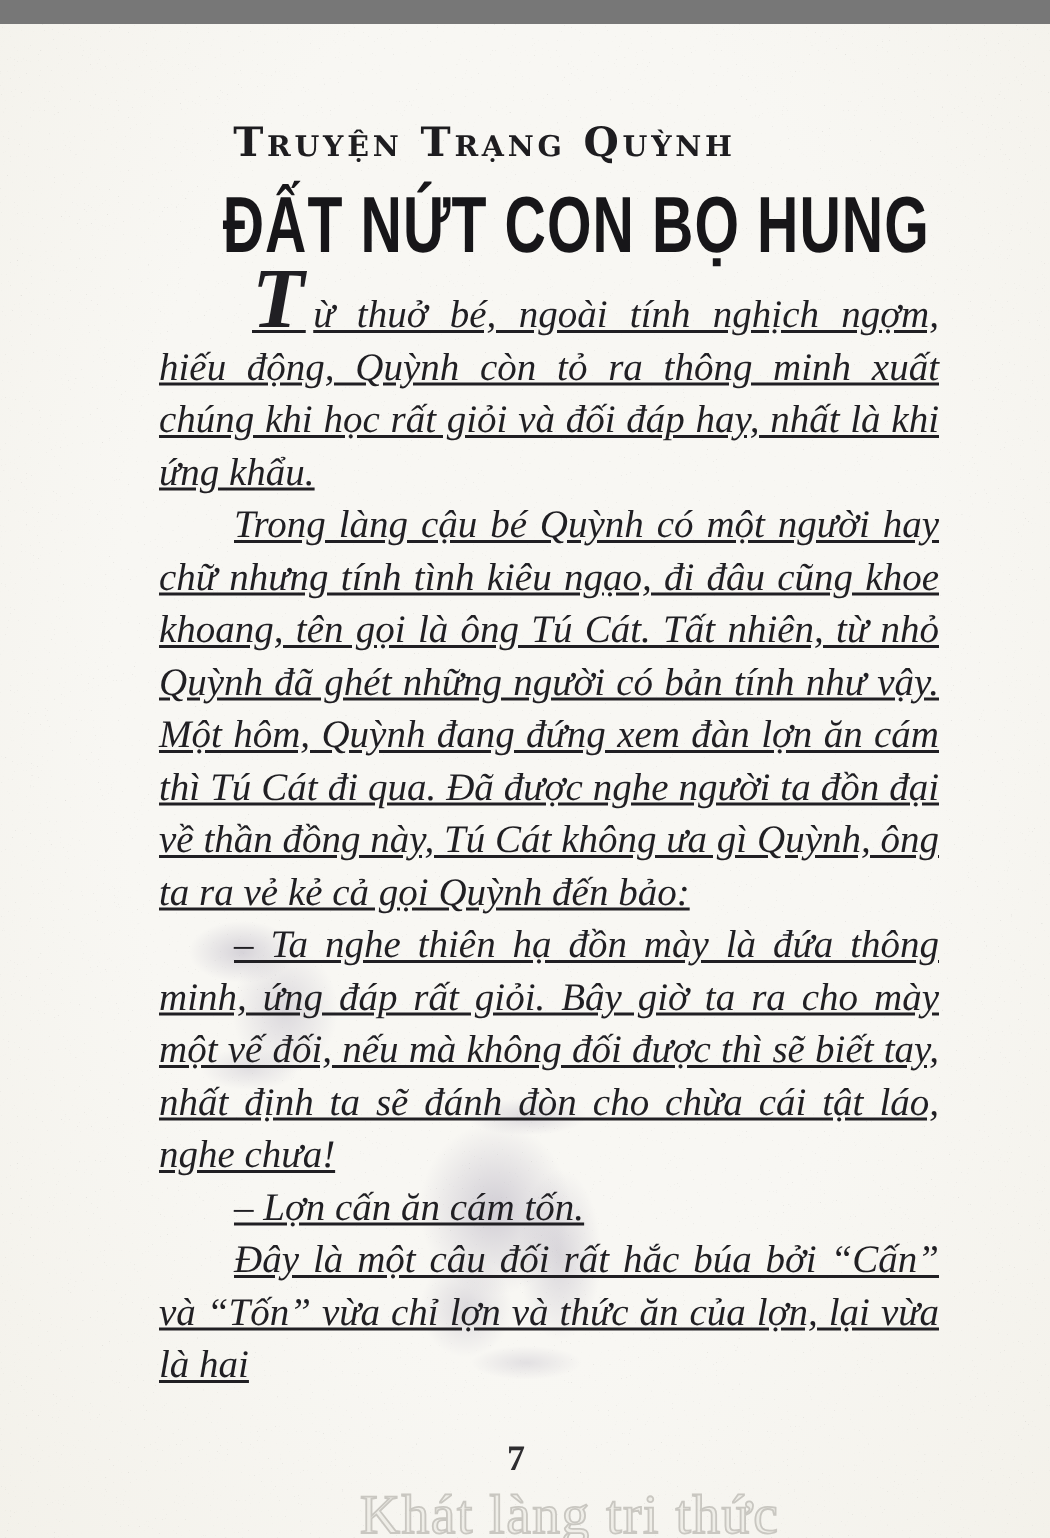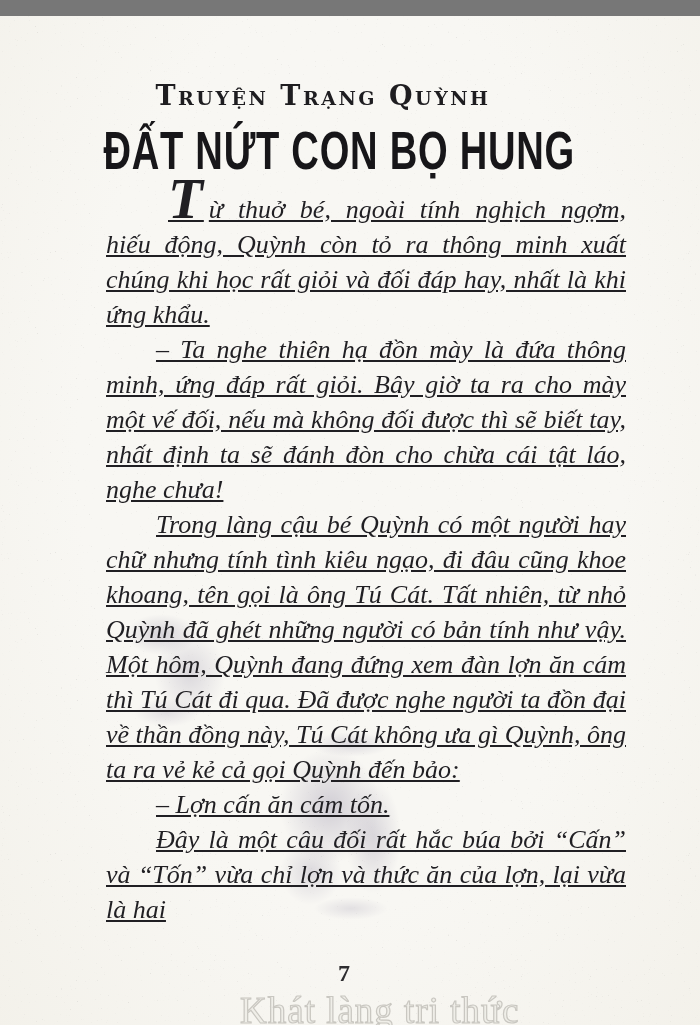--- a/index.html
+++ b/index.html
@@ -37,21 +37,21 @@
     display: inline-block;
     text-transform: uppercase;
     margin: 0 6px;
   }
   .running-title .word::first-letter { font-size: 27px; }
 
   
   .story-title {
     left: 0; top: 106px;
     width: 700px;
-    text-align: left;
+    text-align: right;
     white-space: nowrap;
   }
   .story-title .title-text {
     display: inline-block;
     font-family: "Liberation Sans", sans-serif;
     font-weight: bold;
     font-size: 53px;
     line-height: 1.1;
     transform: scaleX(0.72) translateX(2.5%);
     transform-origin: center top;
@@ -152,22 +152,22 @@
   <div class="layer running-title">
     <span class="word">Truyện</span><span class="word">Trạng</span><span class="word">Quỳnh</span>
   </div>
 
   <div class="layer story-title">
     <span class="title-text">ĐẤT NỨT CON BỌ HUNG</span>
   </div>
 
   <div class="layer content">
     <p class="p-first"><span class="dropcap">T</span><span>ừ thuở bé, ngoài tính nghịch ngợm, hiếu động, Quỳnh còn tỏ ra thông minh xuất chúng khi học rất giỏi và đối đáp hay, nhất là khi ứng khẩu.</span></p>
+    <p>Trong làng cậu bé Quỳnh có một người hay chữ nhưng tính tình kiêu ngạo, đi đâu cũng khoe khoang, tên gọi là ông Tú Cát. Tất nhiên, từ nhỏ Quỳnh đã ghét những người có bản tính như vậy. Một hôm, Quỳnh đang đứng xem đàn lợn ăn cám thì Tú Cát đi qua. Đã được nghe người ta đồn đại về thần đồng này, Tú Cát không ưa gì Quỳnh, ông ta ra vẻ kẻ cả gọi Quỳnh đến bảo:</p>
     <p>– Ta nghe thiên hạ đồn mày là đứa thông minh, ứng đáp rất giỏi. Bây giờ ta ra cho mày một vế đối, nếu mà không đối được thì sẽ biết tay, nhất định ta sẽ đánh đòn cho chừa cái tật láo, nghe chưa!</p>
-    <p>Trong làng cậu bé Quỳnh có một người hay chữ nhưng tính tình kiêu ngạo, đi đâu cũng khoe khoang, tên gọi là ông Tú Cát. Tất nhiên, từ nhỏ Quỳnh đã ghét những người có bản tính như vậy. Một hôm, Quỳnh đang đứng xem đàn lợn ăn cám thì Tú Cát đi qua. Đã được nghe người ta đồn đại về thần đồng này, Tú Cát không ưa gì Quỳnh, ông ta ra vẻ kẻ cả gọi Quỳnh đến bảo:</p>
     <p>– Lợn cấn ăn cám tốn.</p>
     <p>Đây là một câu đối rất hắc búa bởi “Cấn” và “Tốn” vừa chỉ lợn và thức ăn của lợn, lại vừa là hai</p>
   </div>
 
   <div class="layer wm-slogan">Khát làng tri thức</div>
 
   <div class="layer page-number">7</div>
 
 </div>
 

